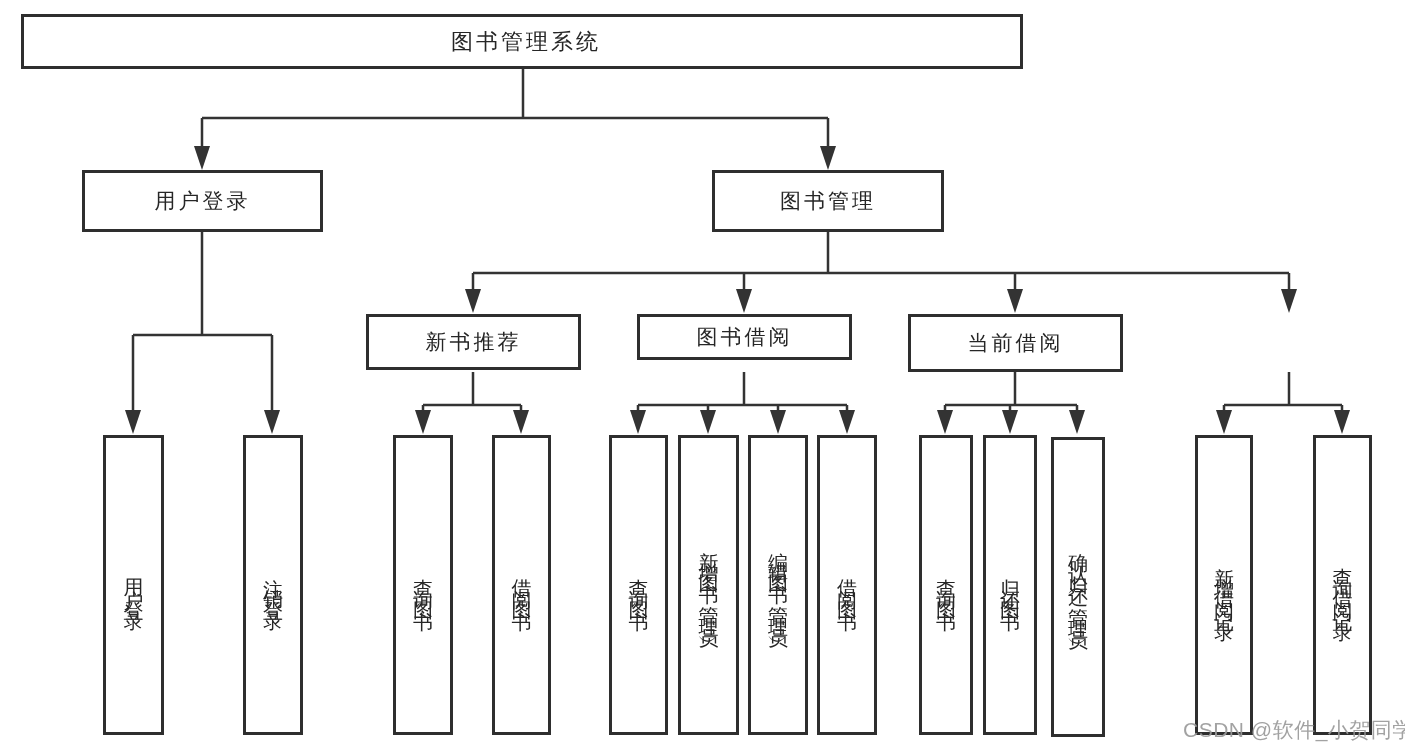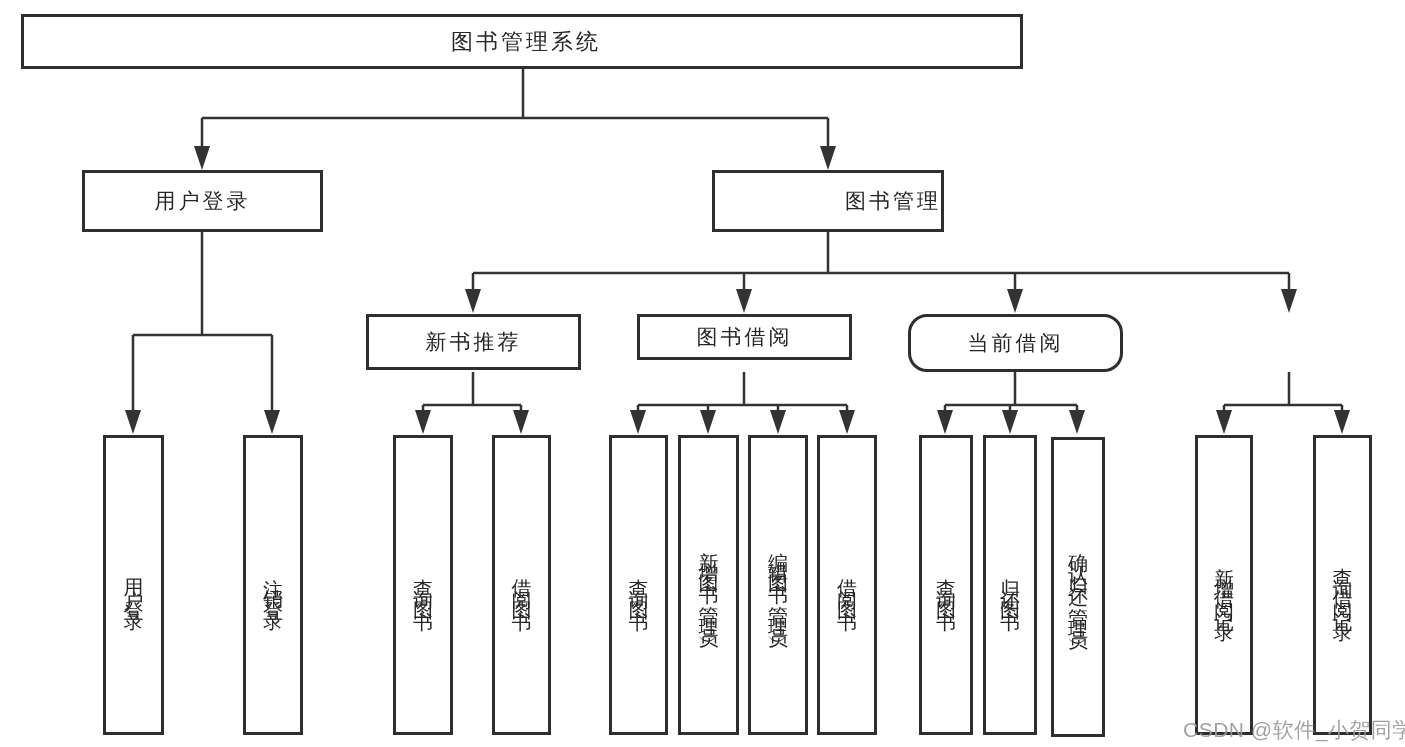--- a/index.html
+++ b/index.html
@@ -106,31 +106,31 @@
     </g>
   </svg>
 
   <div class="node hnode root-node" style="left:21px; top:14px; width:1002px; height:55px;padding-left:8px;">
     <span>图书管理系统</span>
   </div>
 
   <div class="node hnode" style="left:82px; top:170px; width:241px; height:62px;">
     <span>用户登录</span>
   </div>
-  <div class="node hnode" style="left:712px; top:170px; width:232px; height:62px;justify-content:flex-end;">
+  <div class="node hnode" style="left:712px; top:170px; width:232px; height:62px;">
     <span>图书管理</span>
   </div>
 
   <div class="node hnode" style="left:366px; top:314px; width:215px; height:56px;">
     <span>新书推荐</span>
   </div>
   <div class="node hnode" style="left:637px; top:314px; width:215px; height:46px;">
     <span>图书借阅</span>
   </div>
-  <div class="node hnode" style="left:908px; top:314px; width:215px; height:58px;border-radius:19px;">
+  <div class="node hnode" style="left:908px; top:314px; width:215px; height:58px;">
     <span>当前借阅</span>
   </div>
 
   <div class="node leaf" style="left:103px; top:435px; width:61px; height:300px;">
     <span class="vtext">用户登录</span>
   </div>
   <div class="node leaf" style="left:243px; top:435px; width:60px; height:300px;">
     <span class="vtext">注销登录</span>
   </div>
 

